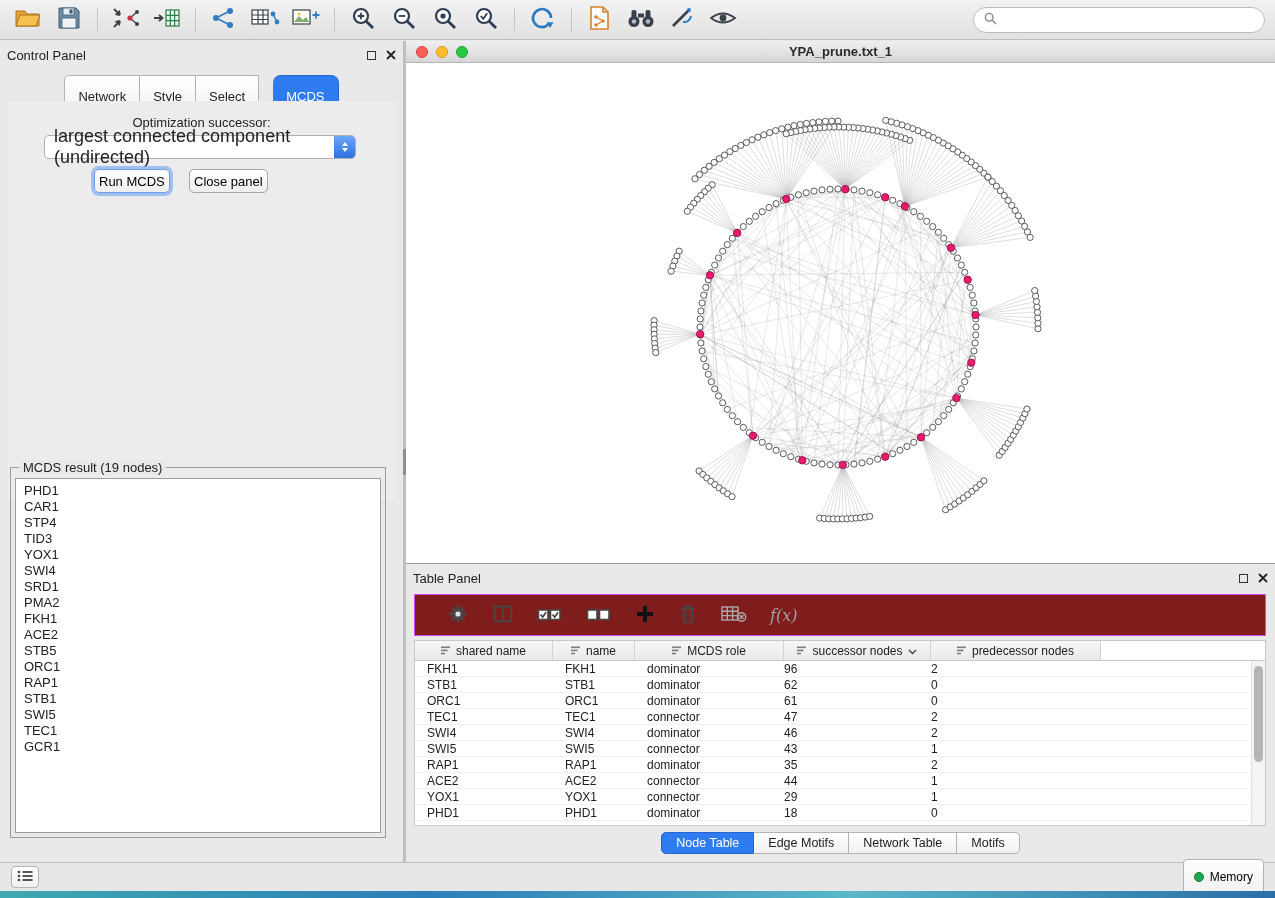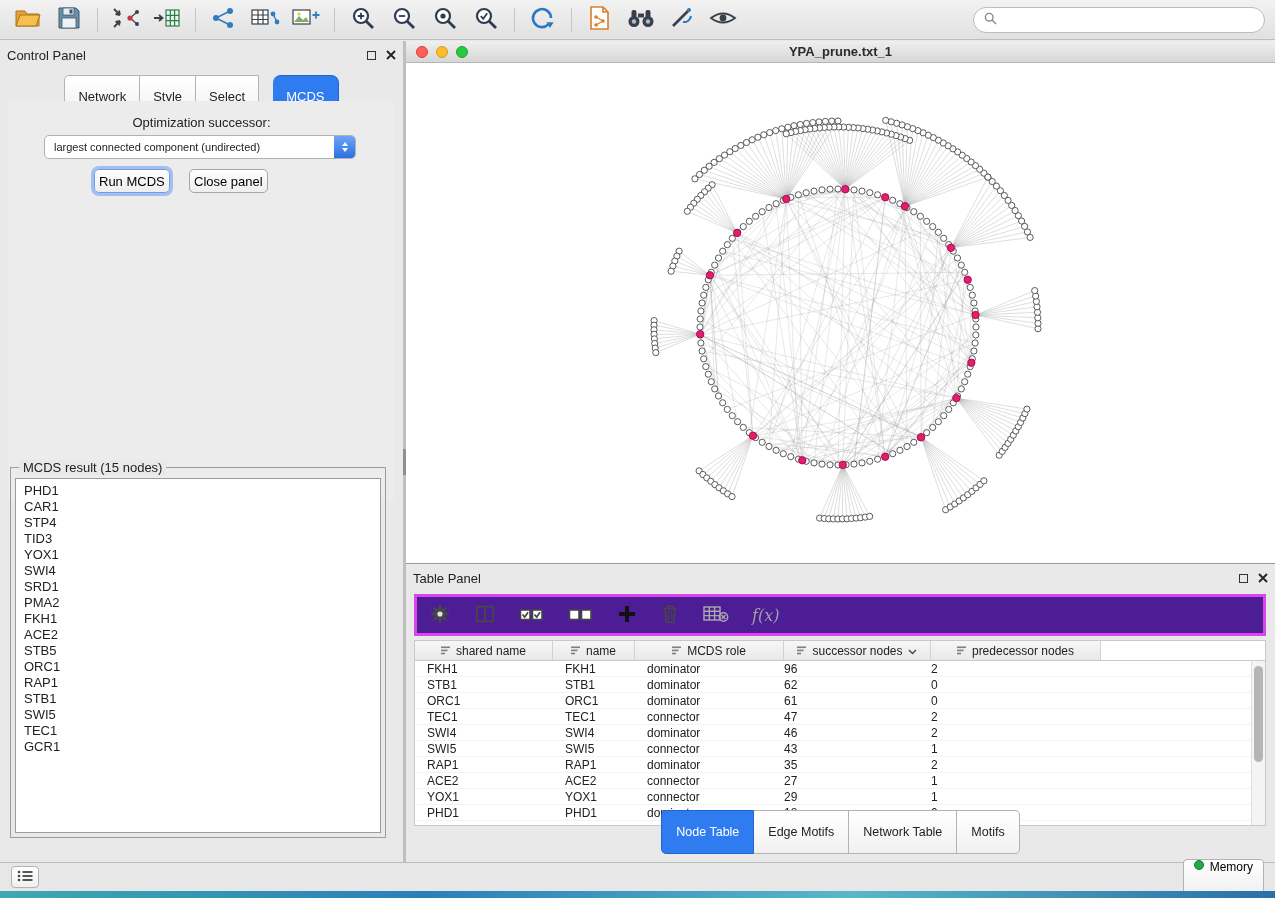--- a/index.html
+++ b/index.html
@@ -24,21 +24,21 @@
   .seg-tabs { display:flex; justify-content:center; margin-top:6px; }
   .seg { padding:13px 13px; font-size:13px; background:linear-gradient(#ffffff,#f1f1f1);
     border:1px solid #b3b3b3; border-left:none; }
   .seg:first-child { border-left:1px solid #b3b3b3; border-radius:5px 0 0 5px; }
   .seg:last-child { border-radius:0 5px 5px 0; }
   .seg.active { background:#2f7cf0; border-color:#2465cd; color:#fff; border-radius:8px; margin-left:14px; }
   .tab-content { position:absolute; left:8px; top:60px; width:387px; height:400px; background:#ececec; }
   .opt-label { text-align:center; margin-top:14px; font-size:13px; }
   .dropdown { position:absolute; left:36px; top:34px; width:312px; height:24px; background:#fff;
     border:1px solid #b0b0b0; border-radius:5px; display:flex; align-items:center;
-    font-size:11px; padding-left:9px; }
+    font-size:18px; padding-left:9px; }
   .dd-stepper { position:absolute; right:0; top:0; bottom:0; width:21px;
     background:linear-gradient(#6aa6f8,#2e6fe0); border-radius:0 4px 4px 0;
     display:flex; flex-direction:column; align-items:center; justify-content:center; gap:2px; }
   .tri-up { width:0; height:0; border-left:3.5px solid transparent; border-right:3.5px solid transparent; border-bottom:4.5px solid #fff; }
   .tri-down { width:0; height:0; border-left:3.5px solid transparent; border-right:3.5px solid transparent; border-top:4.5px solid #fff; }
   .btn { height:24px; padding:0 4px; background:linear-gradient(#ffffff,#eeeeee);
     border:1px solid #a6a6a6; border-radius:5px; font-size:13px; font-family:"Liberation Sans",sans-serif; }
   .btn.focused { box-shadow:0 0 0 3px rgba(100,155,245,.55); border-color:#6f9fe8; }
   .run-btn { position:absolute; left:86px; top:68px; }
   .close-btn { position:absolute; left:181px; top:68px; }
@@ -59,48 +59,48 @@
     font-size:13px; font-weight:bold; color:#2b2b2b; }
   .tlights { position:absolute; left:10px; top:0; bottom:0; display:flex; gap:8px; align-items:center; }
   .tl { width:12px; height:12px; border-radius:50%; }
   .tl.red { background:#ff5f57; border:1px solid #df3e36; }
   .tl.yellow { background:#febc2e; border:1px solid #d89c1d; }
   .tl.green { background:#28c840; border:1px solid #1da52f; }
   .netsvg { display:block; background:#fff; }
 
   
   .table-panel { position:absolute; left:406px; top:563px; width:869px; height:299px; background:#e9e9e9; border-top:1px solid #9a9a9a; }
-  .tp-toolbar { position:absolute; left:8px; top:30px; right:9px; height:42px; background:#4c1d95;
-    border:3px solid #d946ef; display:flex; align-items:center; gap:23px; padding:0 12px; }
+  .tp-toolbar { position:absolute; left:8px; top:30px; right:9px; height:42px; background:#7f1d1d;
+    border:1px solid #d946ef; display:flex; align-items:center; gap:23px; padding:0 32px; }
   .tico { display:flex; align-items:center; justify-content:center; background:none; border:none; }
   .fx-label { font-family:"DejaVu Serif", serif; font-style:italic; font-size:16px; color:#a2a2a2; }
   .tgrid { position:absolute; left:8px; top:76px; right:9px; bottom:36px; background:#fff; border:1px solid #c8c8c8; }
   .cols { display:grid; grid-template-columns:138px 82px 149px 147px 170px 1fr; }
   .thead { height:20px; font-size:12px; }
   .th { display:flex; align-items:center; justify-content:center; gap:5px;
     background:linear-gradient(#f7f7f7,#e9e9e9); border-right:1px solid #d2d2d2; border-bottom:1px solid #c9c9c9; }
   .th-fill { border-bottom:1px solid #c9c9c9; }
   .trow { height:16px; font-size:12px; align-items:center; border-bottom:1px solid #f3f3f3; }
   .td-text { padding-left:12px; white-space:nowrap; overflow:hidden; }
   .td-num { padding-right:10px; }
   .vscroll { position:absolute; right:0; top:20px; bottom:0; width:14px; background:#f4f4f4; border-left:1px solid #e0e0e0; }
   .vthumb { position:absolute; left:2px; top:5px; width:9px; height:96px; border-radius:5px; background:#b5b5b5; }
   .bottom-tabs { position:absolute; left:0; right:0; bottom:8px; display:flex; justify-content:center; }
-  .btab { padding:14px 14px; font-size:12.5px; background:linear-gradient(#ffffff,#f1f1f1); border:1px solid #b3b3b3; border-left:none; }
+  .btab { padding:3px 14px; font-size:12.5px; background:linear-gradient(#ffffff,#f1f1f1); border:1px solid #b3b3b3; border-left:none; }
   .btab:first-child { border-left:1px solid #b3b3b3; border-radius:5px 0 0 5px; }
   .btab:last-child { border-radius:0 5px 5px 0; }
   .btab.active { background:#2f7cf0; border-color:#2465cd; color:#fff; border-radius:5px 0 0 5px; }
 
   
   .statusbar { position:absolute; left:0; top:862px; width:1275px; height:29px; background:#e7e7e7;
     border-top:1px solid #bdbdbd; display:flex; align-items:center; padding:0 11px; }
   .menu-btn { width:28px; height:22px; border:1px solid #b3b3b3; border-radius:4px;
     background:linear-gradient(#ffffff,#f0f0f0); display:flex; align-items:center; justify-content:center; }
   .memory-btn { margin-left:auto; height:36px; border:1px solid #b3b3b3; border-radius:4px;
-    background:linear-gradient(#ffffff,#f0f0f0); display:flex; gap:6px; padding:0 10px;
+    background:linear-gradient(#ffffff,#f0f0f0); display:flex; align-items:center; gap:6px; padding:0 10px;
     font-size:12px; font-family:"Liberation Sans",sans-serif; }
   .mem-dot { width:10px; height:10px; border-radius:50%; background:#1fa94d; border:1px solid #157a36; }
   .wallpaper { position:absolute; left:0; top:891px; width:1275px; height:7px;
     background:linear-gradient(90deg,#3fa9b0,#2b7fb8,#58b7c8,#2b6fa8); }
 
   .sq-icon { width:9px; height:9px; border:1.5px solid #333; display:inline-block; }
 </style>
 </head>
 <body>
 
@@ -265,21 +265,21 @@
       <span>largest connected component (undirected)</span>
       <span class="dd-stepper">
           <span class="tri-up"></span>
           <span class="tri-down"></span>
         </span>
     </div>
     <button class="btn focused run-btn">Run MCDS</button>
     <button class="btn close-btn">Close panel</button>
   </div>
   <div class="result-box">
-    <span class="result-legend">MCDS result (15 nodes)</span>
+    <span class="result-legend">MCDS result (19 nodes)</span>
     <div class="result-list">
 
     <div class="result-item">PHD1</div>
         <div class="result-item">CAR1</div>
         <div class="result-item">STP4</div>
         <div class="result-item">TID3</div>
         <div class="result-item">YOX1</div>
         <div class="result-item">SWI4</div>
         <div class="result-item">SRD1</div>
         <div class="result-item">PMA2</div>
@@ -1103,21 +1103,21 @@
           <div class="td-text">RAP1</div>
           <div class="td-text">dominator</div>
           <div class="td-num">35</div>
           <div class="td-num">2</div>
         </div>
 
         <div class="cols trow">
           <div class="td-text">ACE2</div>
           <div class="td-text">ACE2</div>
           <div class="td-text">connector</div>
-          <div class="td-num">27</div>
+          <div class="td-num">44</div>
           <div class="td-num">1</div>
         </div>
 
         <div class="cols trow">
           <div class="td-text">YOX1</div>
           <div class="td-text">YOX1</div>
           <div class="td-text">connector</div>
           <div class="td-num">29</div>
           <div class="td-num">1</div>
         </div>

